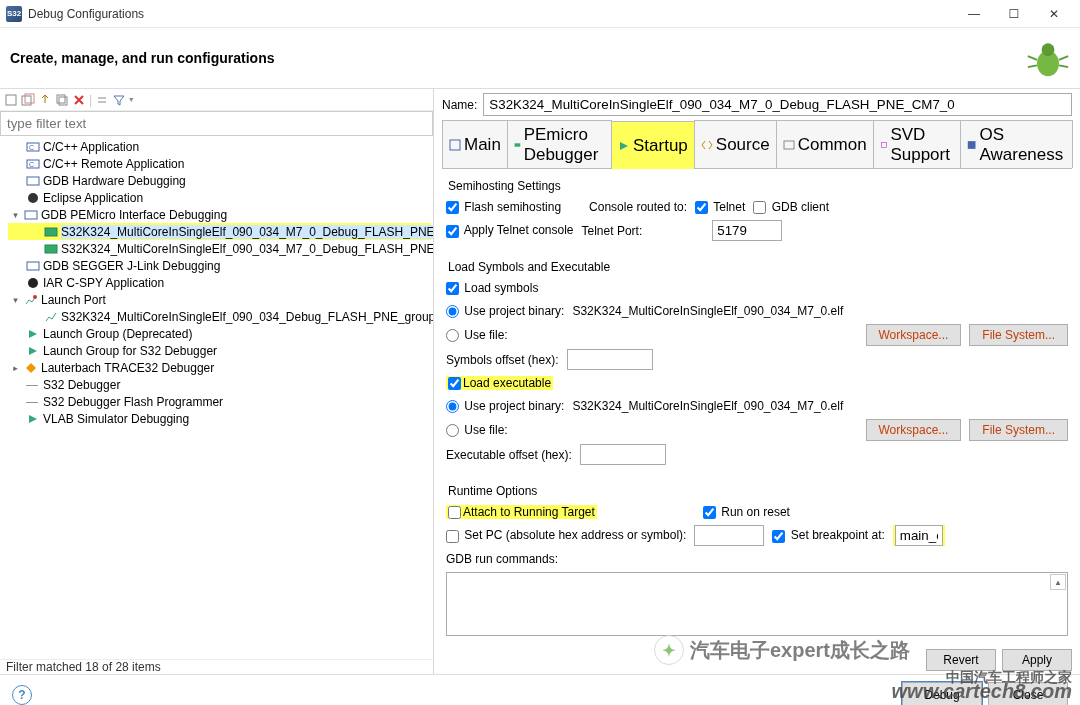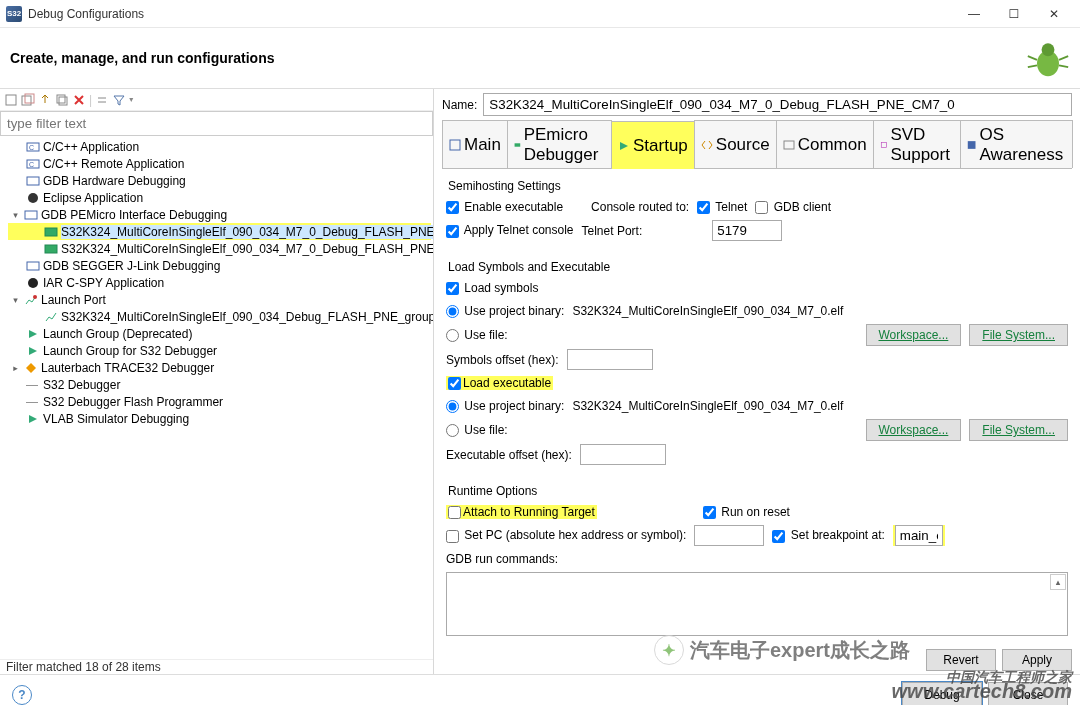--- a/index.html
+++ b/index.html
@@ -36,30 +36,30 @@
   .tab-ico { width:12px;height:12px;display:inline-block; }
   .group-label { font-weight: normal; color:#000; margin: 4px 0 4px 2px; }
   .section { border-radius: 0; padding: 0 4px 4px 4px; }
   .row { display:flex; align-items:center; gap:8px; margin:3px 0; min-height:20px; }
   .row label, .row span.lbl { white-space:nowrap; }
   input[type=text].small { width:70px; padding:2px 4px; border:1px solid #aaa; }
   input[type=text].med { width:86px; padding:2px 4px; border:1px solid #aaa; }
   input[type=text].wide { width:270px; padding:2px 4px; border:1px solid #aaa; }
   input[type=checkbox],input[type=radio] { margin:0 2px 0 0; vertical-align:middle; }
   .btn { padding:3px 12px; border:1px solid #adadad; background:#e1e1e1; min-width:70px; text-align:center; }
-  .btn.disabled { color:#15803d;text-decoration:underline; }
+  .btn.disabled { color:#c2410c; }
   .btn-row { display:flex; justify-content:flex-end; gap:6px; margin-top:6px; }
   .text-area { width:100%; height:64px; border:1px solid #aaa; resize:none; }
   .bottom-bar { height: 40px; display:flex; align-items:center; padding: 0 12px; border-top:1px solid #ddd; }
   .help-ico { width:20px;height:20px;border:1px solid #4a88c7;border-radius:50%;display:flex;align-items:center;justify-content:center;color:#4a88c7;font-size:12px;font-weight:bold; }
   .bottom-bar .spacer { flex:1; }
   .bottom-bar .btn { min-width: 80px; padding: 5px 16px; }
   .bottom-bar .btn.primary { background:#e1e1e1; outline:1px solid #4a88c7; }
   .watermark1 { position:absolute; right:170px; bottom:40px; font-size:20px; color:#555; font-weight:600; opacity:0.75; display:flex;align-items:center;gap:6px;}
-  .watermark2 { position:absolute; right:8px; bottom:18px; font-size:14px; color:#444; font-style:italic; font-weight:600; opacity:0.8; }
+  .watermark2 { position:absolute; right:8px; bottom:18px; font-size:14px; color:#444; font-weight:600; opacity:0.8; }
   .watermark3 { position:absolute; right:8px; bottom:2px; font-size:20px; color:#444; font-style:italic; font-weight:600; opacity:0.8; }
   .wechat-ico { width:30px;height:30px;border-radius:50%;background:#fff;border:1px solid #ccc;display:flex;align-items:center;justify-content:center;color:#6ab04c;font-size:16px; }
   .hl-box { background:#ffff5c; padding: 0 2px; display:inline-flex; align-items:center; }
 </style>
 </head>
 <body>
 
 <div class="titlebar">
   <span class="app-icon">S32</span>
   <span class="title">Debug Configurations</span>
@@ -266,21 +266,21 @@
           <svg class="tab-ico" viewBox="0 0 12 12">
             <rect x="1" y="1" width="10" height="10" fill="#46a"></rect>
           </svg>
           <span>OS Awareness</span>
         </div>
     </div>
 
     <div class="section">
       <div class="group-label">Semihosting Settings</div>
       <div class="row">
-        <label><input type="checkbox" checked="" style=""> <span>Enable executable</span></label>
+        <label><input type="checkbox" checked="" style=""> <span>Flash semihosting</span></label>
         <span style="width:12px"></span>
         <span class="lbl">Console routed to:</span>
         <label><input type="checkbox" checked="" style=""> <span>Telnet</span></label>
         <label><input type="checkbox" style=""> <span>GDB client</span></label>
       </div>
       <div class="row">
         <label><input type="checkbox" checked="" style=""> <span>Apply Telnet console</span></label>
         <span class="lbl">Telnet Port:</span>
         <span style="width:54px"></span>
         <input type="text" class="small" value="5179" style="">

